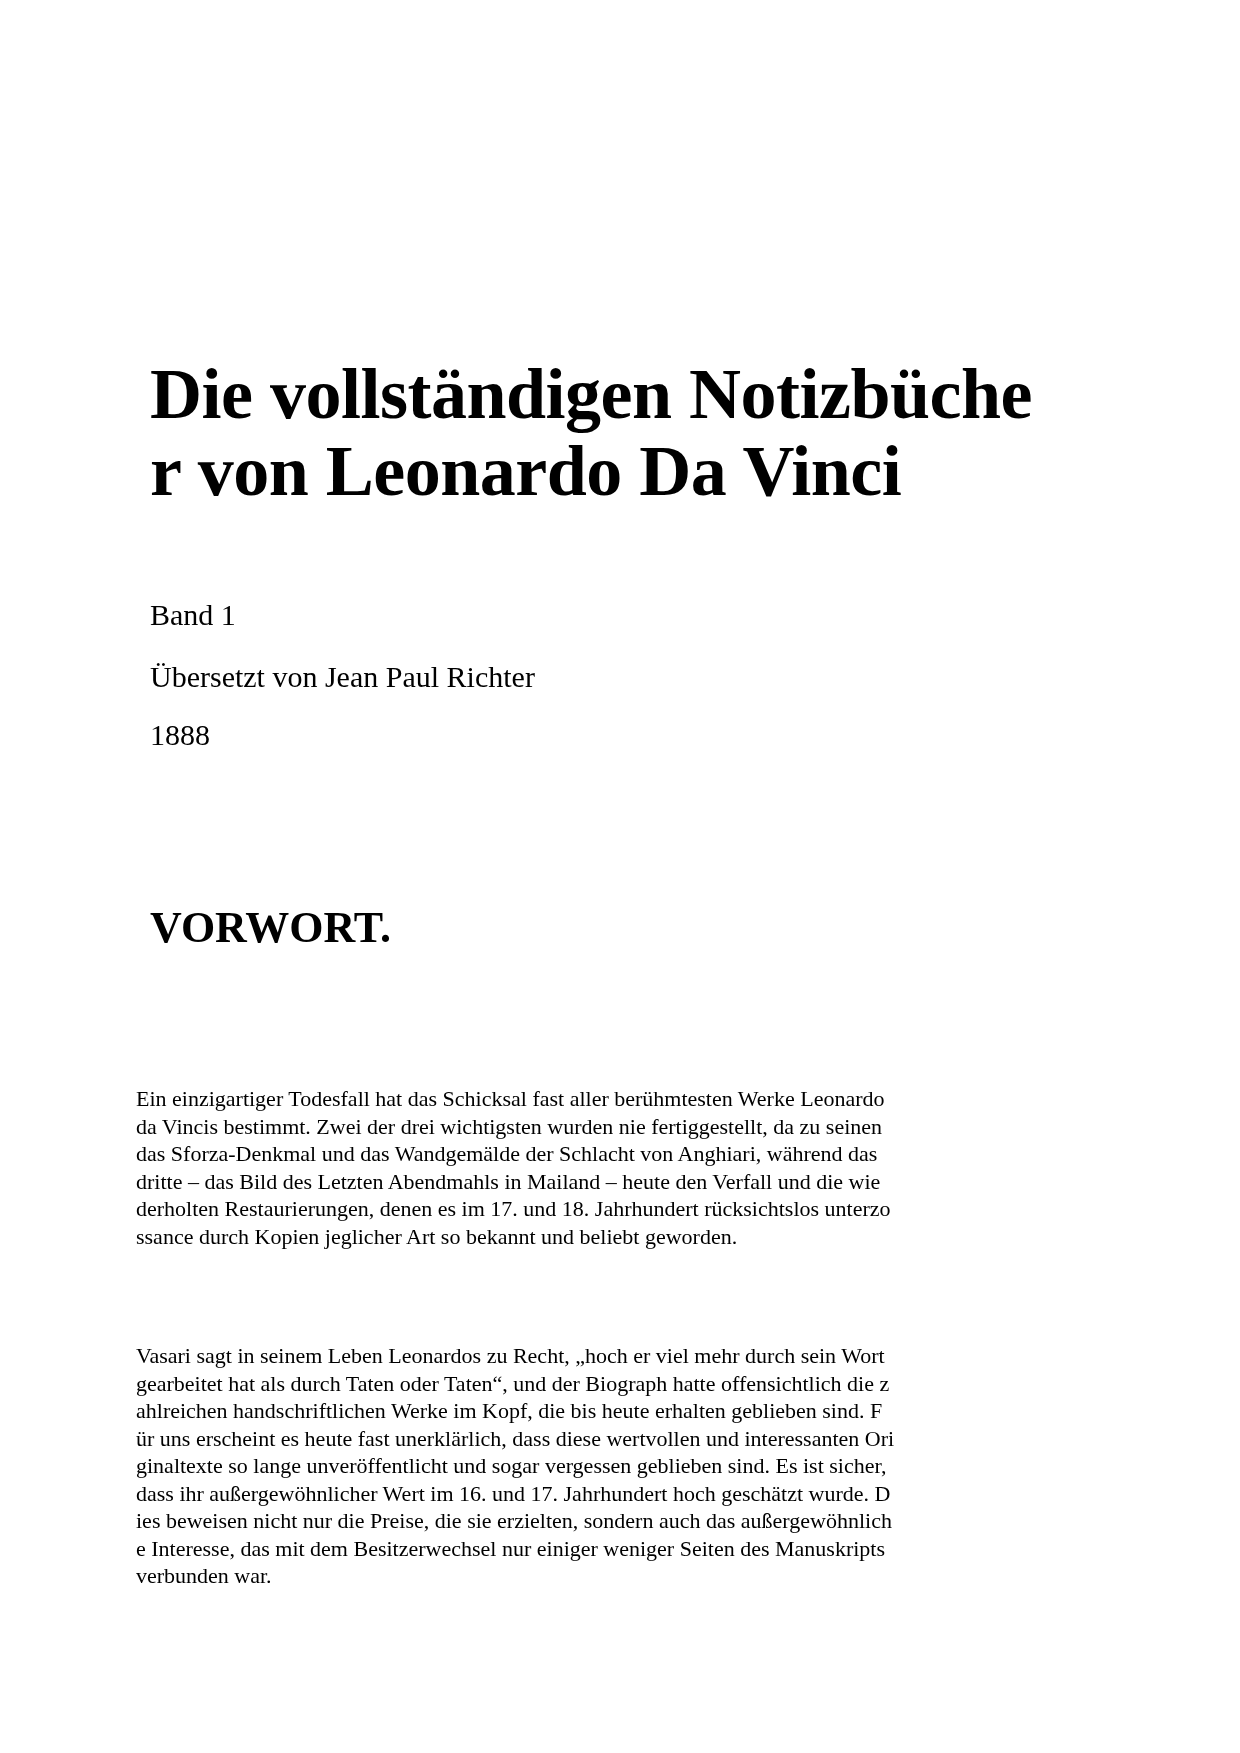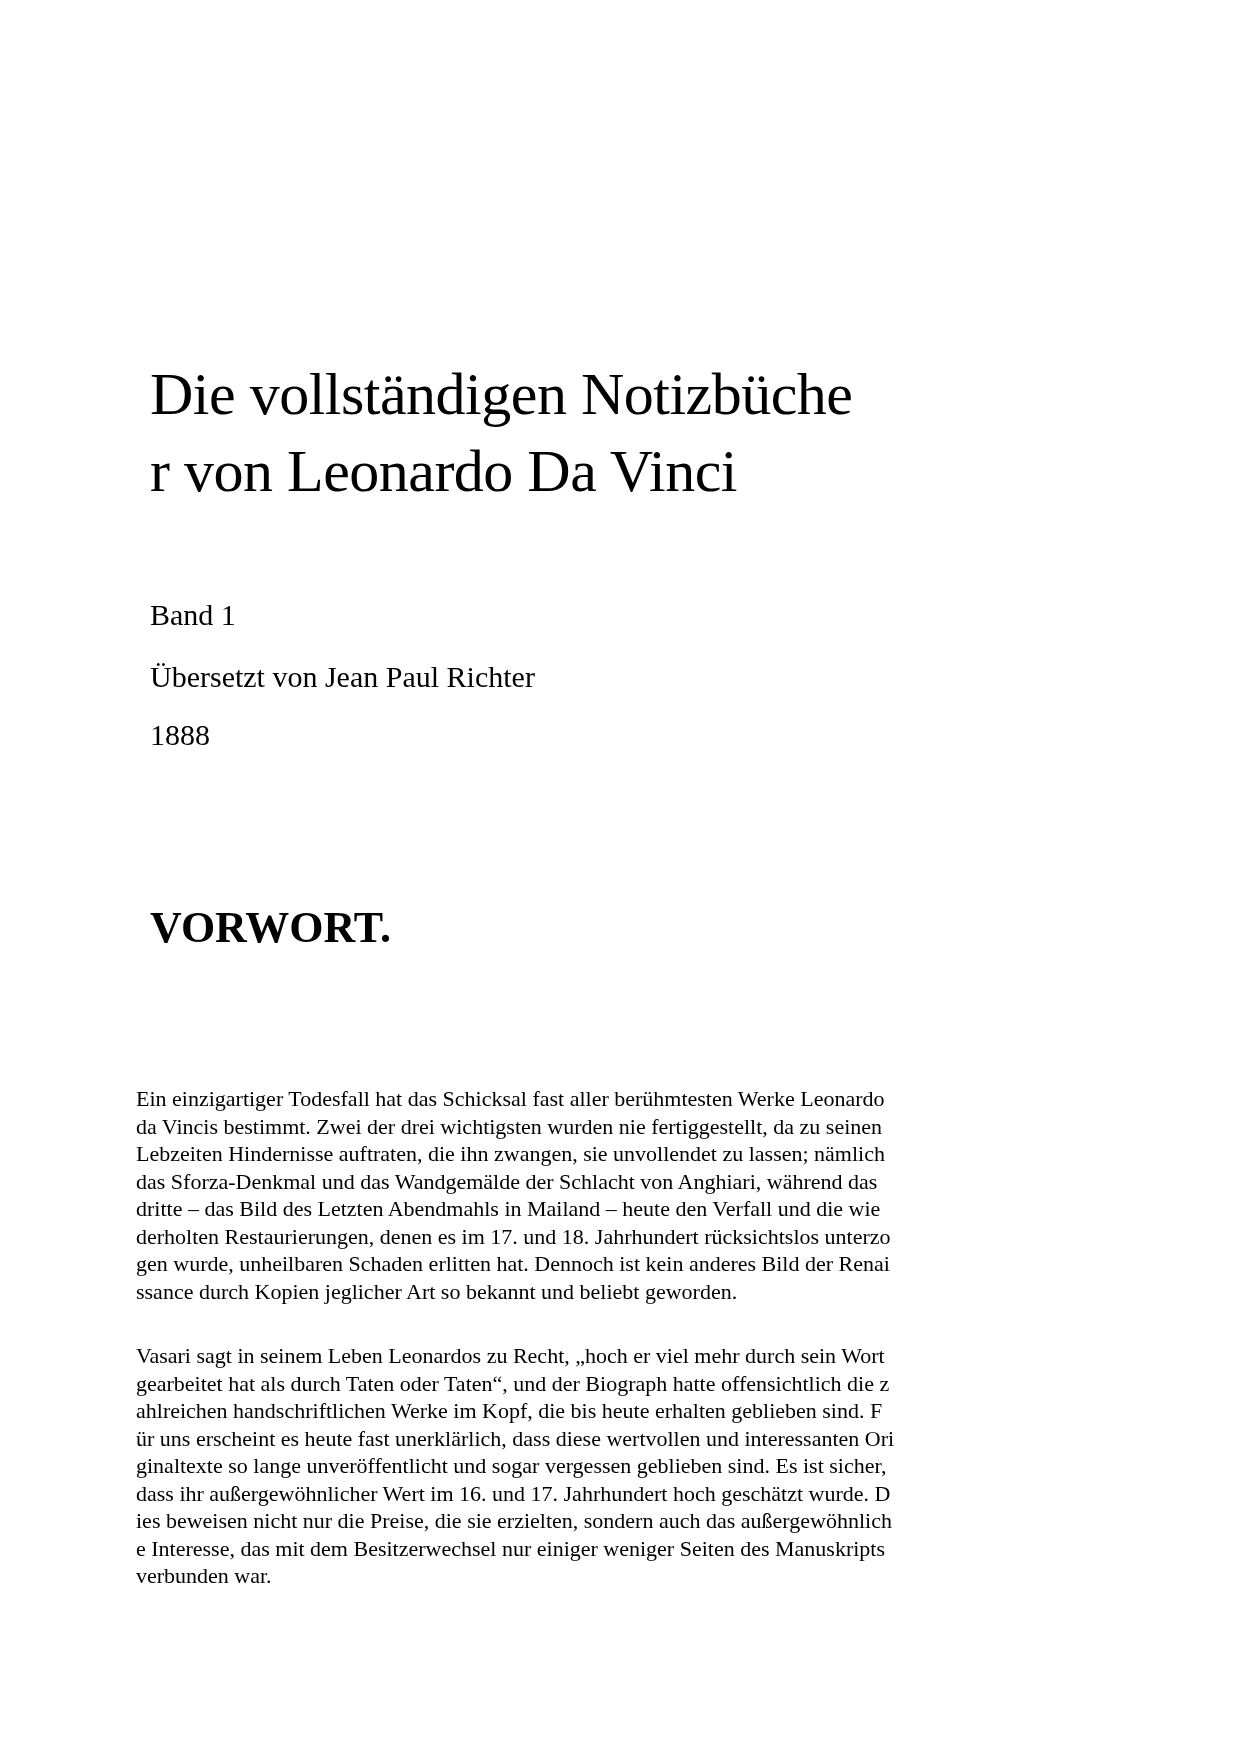--- a/index.html
+++ b/index.html
@@ -21,22 +21,22 @@
       width: 1240px;
       height: 1753px;
       background: #ffffff;
     }
     .title {
       position: absolute;
       left: 150px;
       top: 356px;
       width: 900px;
       margin: 0;
-      font-weight: normal;
-      font-size: 60px;
+      font-weight: bold;
+      font-size: 72px;
       line-height: 77px;
       letter-spacing: -0.5px;
     }
     .title .line { display: block; white-space: nowrap; }
     .meta {
       position: absolute;
       left: 150px;
       margin: 0;
       font-size: 30px;
       line-height: 26px;
@@ -79,25 +79,23 @@
 
   <p class="meta band">Band 1</p>
   <p class="meta translator">Übersetzt von Jean Paul Richter</p>
   <p class="meta year">1888</p>
 
   <h2 class="section-heading">VORWORT.</h2>
 
   <div class="para p1">
     <span class="ln">Ein einzigartiger Todesfall hat das Schicksal fast aller berühmtesten Werke Leonardo</span>
     <span class="ln">da Vincis bestimmt. Zwei der drei wichtigsten wurden nie fertiggestellt, da zu seinen</span>
-    <span class="ln">Lebzeiten Hindernisse auftraten, die ihn zwangen, sie unvollendet zu lassen;  nämlich</span>
     <span class="ln">das Sforza-Denkmal und das Wandgemälde der Schlacht von Anghiari, während das</span>
     <span class="ln">dritte – das Bild des Letzten Abendmahls in Mailand – heute den Verfall und die wie</span>
     <span class="ln">derholten Restaurierungen, denen es im 17. und 18. Jahrhundert rücksichtslos unterzo</span>
-    <span class="ln">gen wurde, unheilbaren Schaden erlitten hat. Dennoch ist kein anderes Bild der Renai</span>
     <span class="ln">ssance durch Kopien jeglicher Art so bekannt und beliebt geworden.</span>
   </div>
 
   <div class="para p2">
     <span class="ln">Vasari sagt in seinem Leben Leonardos zu Recht, „hoch er viel mehr durch sein Wort</span>
     <span class="ln">gearbeitet hat als durch Taten oder Taten“, und der Biograph hatte offensichtlich die z</span>
     <span class="ln">ahlreichen handschriftlichen Werke im Kopf, die bis heute erhalten geblieben sind. F</span>
     <span class="ln">ür uns erscheint es heute fast unerklärlich, dass diese wertvollen und interessanten Ori</span>
     <span class="ln">ginaltexte so lange unveröffentlicht und sogar vergessen geblieben sind. Es ist sicher,</span>
     <span class="ln">dass ihr außergewöhnlicher Wert im 16. und 17. Jahrhundert hoch geschätzt wurde. D</span>

